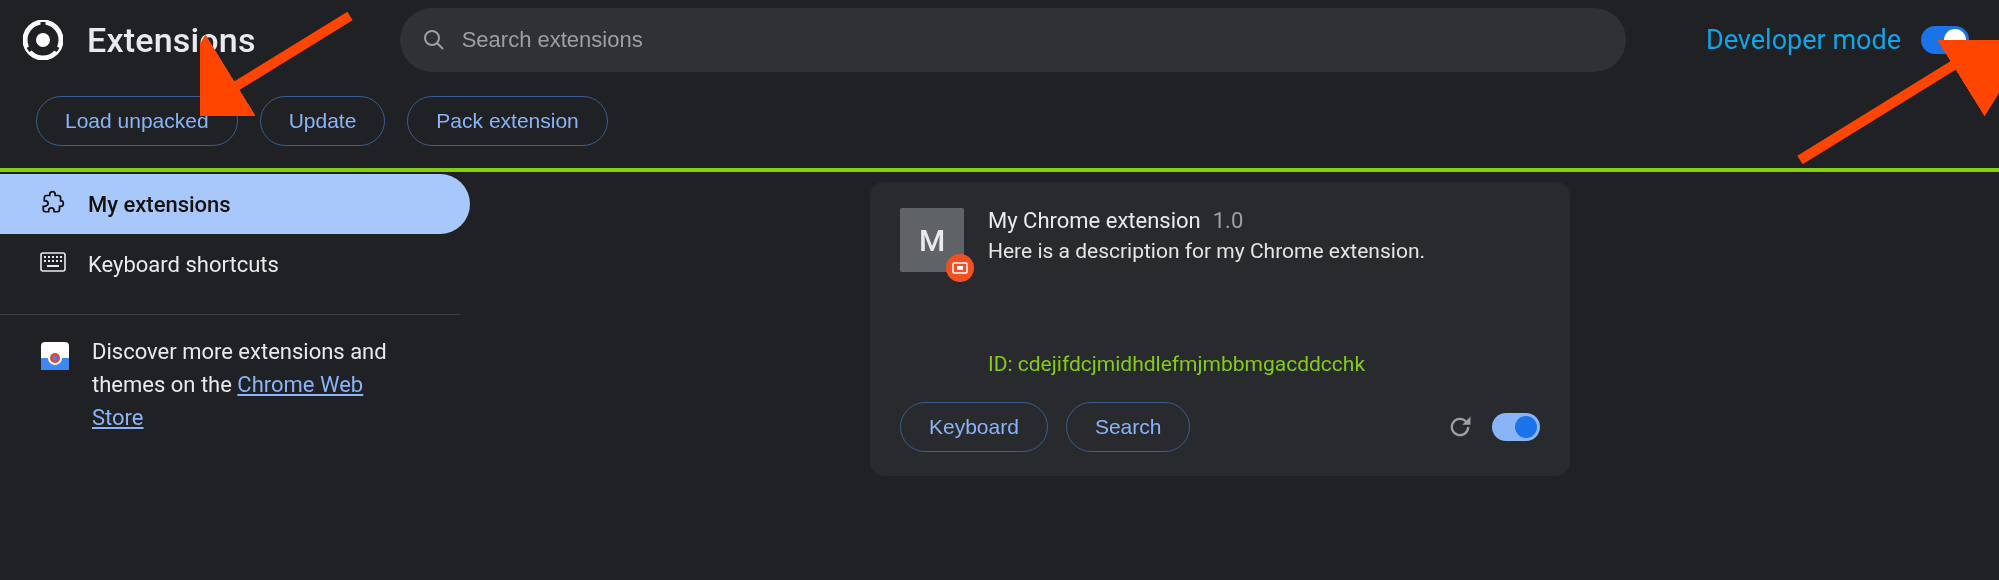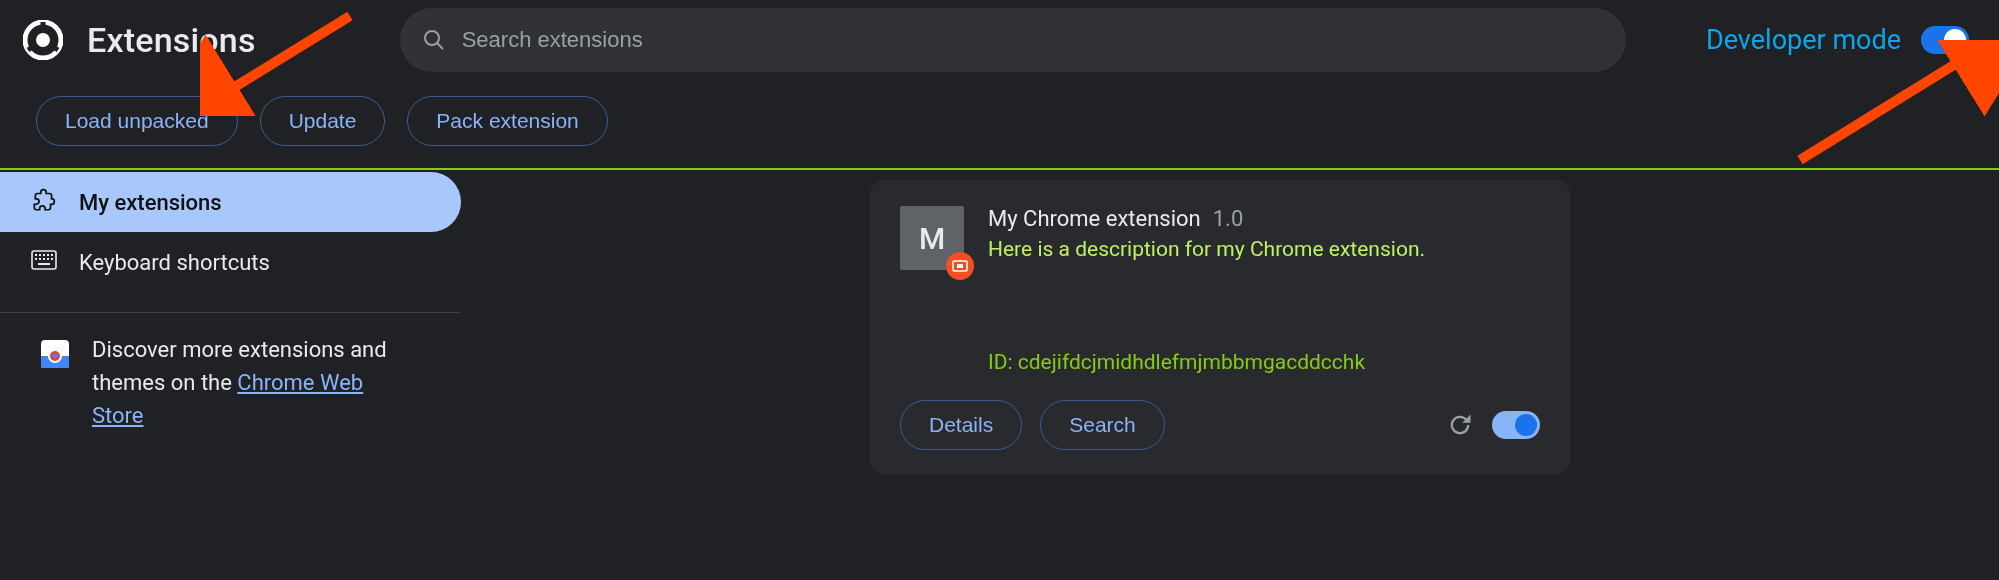--- a/index.html
+++ b/index.html
@@ -90,21 +90,21 @@
     height: 22px;
     border-radius: 50%;
   }
 
   
   .actions-row {
     display: flex;
     align-items: center;
     gap: 22px;
     padding: 16px 30px 22px 36px;
-    border-bottom: 2px solid #84cc16;
+    border-bottom: 4px solid #84cc16;
   }
   .pill-btn {
     border: 1px solid #3b5c8f;
     background: transparent;
     color: #8ab4f8;
     font-size: 21px;
     padding: 12px 28px;
     border-radius: 40px;
     cursor: pointer;
     font-weight: 500;
@@ -118,21 +118,21 @@
   .sidebar {
     width: 460px;
     flex-shrink: 0;
     padding-top: 2px;
   }
   .side-item {
     display: flex;
     align-items: center;
     gap: 22px;
     height: 60px;
-    padding-left: 31px;
+    padding-left: 40px;
     font-size: 22px;
     cursor: pointer;
   }
   .side-item.active {
     background: #a8c7fa;
     color: #111;
     border-radius: 0 40px 40px 0;
     width: 430px;
     font-weight: 500;
   }
@@ -219,21 +219,21 @@
   .card-title-row {
     display: flex;
     align-items: baseline;
     gap: 12px;
     font-size: 22px;
   }
   .card-title { color: #e8eaed; }
   .card-version { color: #9aa0a6; }
   .card-desc {
     font-size: 21px;
-    color: #bef264;
+    color: #e5e5e5;
     margin-top: 6px;
   }
   .card-id {
     font-size: 21px;
     color: #84cc16;
     margin-top: 80px;
     margin-left: 88px;
   }
   .card-bottom {
     display: flex;
@@ -380,21 +380,21 @@
             <span class="card-title">My Chrome extension</span>
             <span class="card-version">1.0</span>
           </div>
           <div class="card-desc">Here is a description for my Chrome extension.</div>
         </div>
       </div>
 
       <div class="card-id">ID: cdejifdcjmidhdlefmjmbbmgacddcchk</div>
 
       <div class="card-bottom">
-        <button class="pill-btn">Details</button>
+        <button class="pill-btn">Keyboard</button>
         <button class="pill-btn">Search</button>
         <div class="spacer2"></div>
         <span class="reload-icon">
           <svg viewBox="0 0 24 24" width="28" height="28">
             <path d="M17.65 6.35A8 8 0 1 0 20 12h-2a6 6 0 1 1-1.76-4.24L14 10h7V3l-3.35 3.35z" fill="#9aa0a6"></path>
           </svg>
         </span>
         <div class="toggle2">
           <div class="knob2"></div>
         </div>

